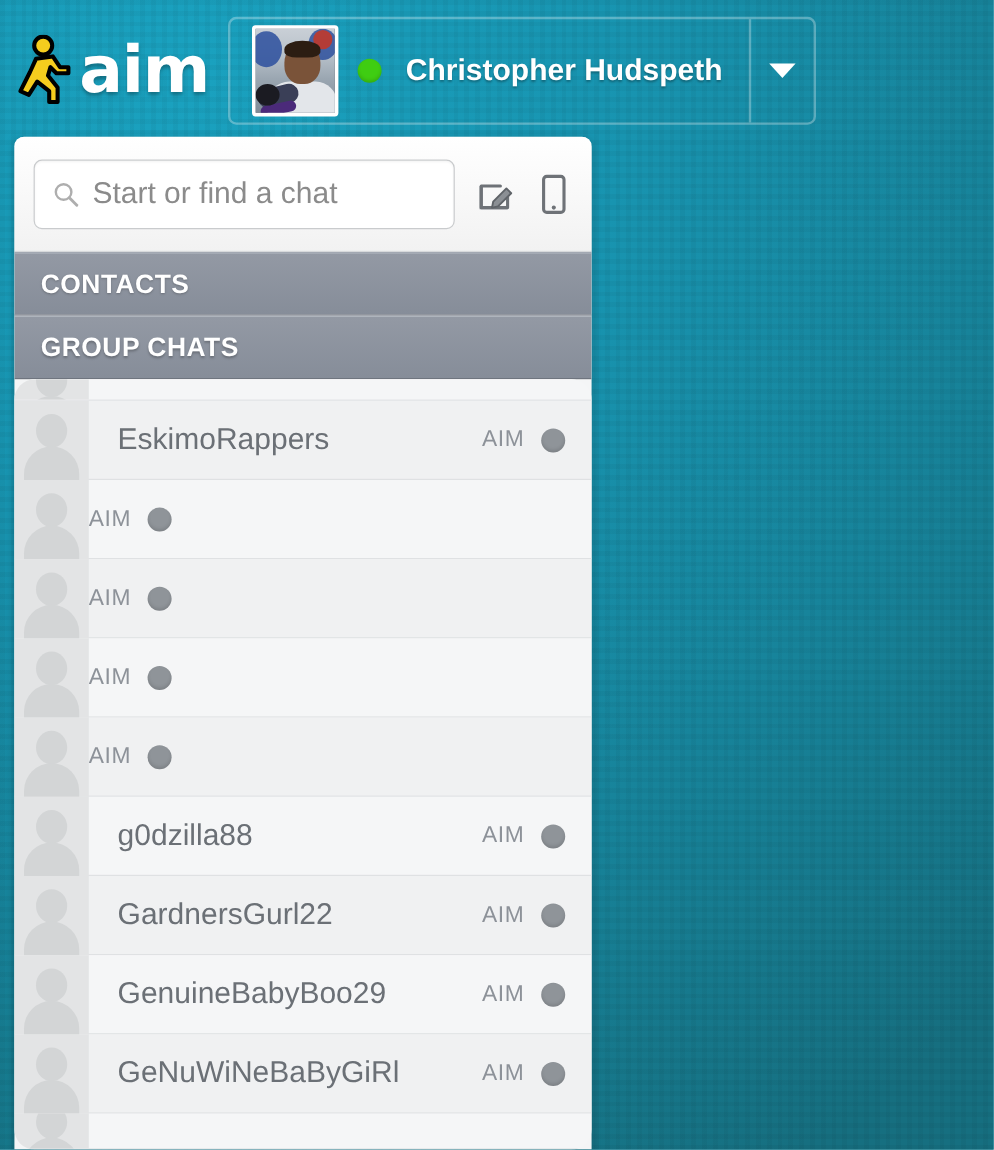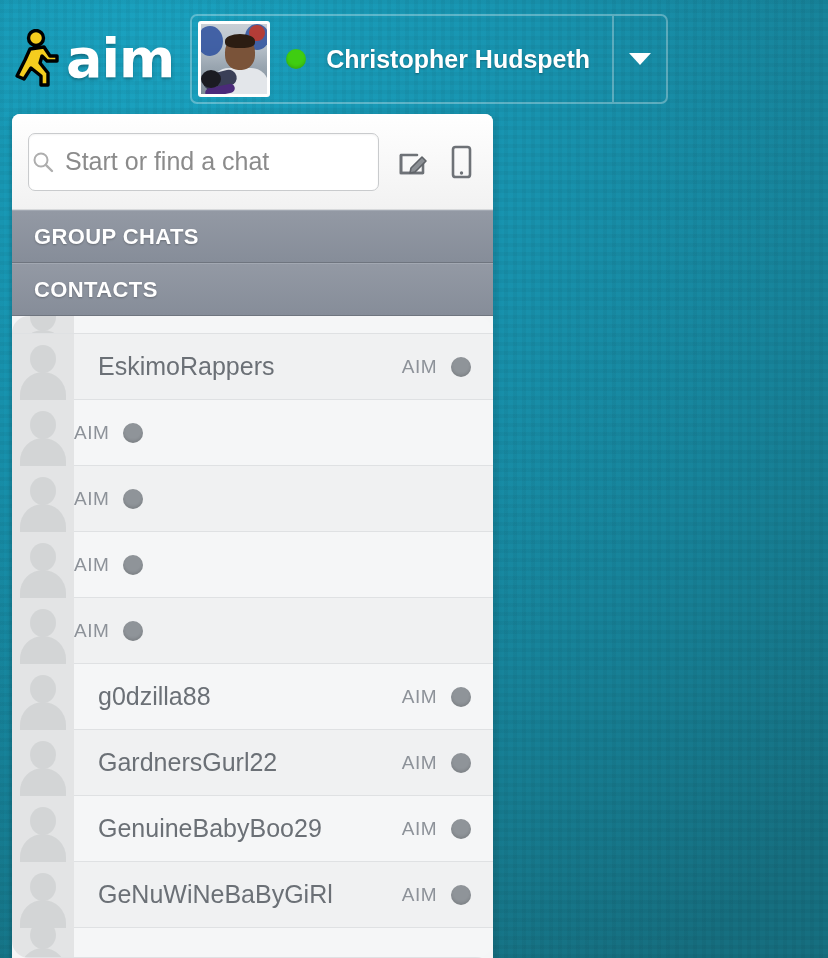--- a/index.html
+++ b/index.html
@@ -66,20 +66,21 @@
     height: 90px;
     border: 2px solid rgba(255,255,255,0.30);
     border-radius: 7px;
   }
 
   .account-main {
     display: flex;
     align-items: center;
     height: 100%;
     padding: 0 22px 0 0;
+    margin-left: 12px;
   }
 
   .avatar-frame {
     width: 72px;
     height: 76px;
     margin: 0 16px 0 6px;
     border: 3px solid #ffffff;
     border-radius: 3px;
     overflow: hidden;
     background: #5d6a74;
@@ -162,21 +163,21 @@
   }
 
   .search-field {
     flex: 1;
     height: 58px;
     background: #ffffff;
     border: 1px solid #c9cbcd;
     border-radius: 7px;
     display: flex;
     align-items: center;
-    padding: 0 2px;
+    padding: 0 14px;
     box-shadow: inset 0 1px 2px rgba(0,0,0,0.05);
   }
 
   .search-icon { width: 24px; height: 24px; flex: none; margin-right: 10px; }
 
   .search-input {
     border: none;
     outline: none;
     background: transparent;
     font-family: "Liberation Sans", sans-serif;
@@ -339,27 +340,27 @@
         <path d="M14 22 L25 11 L29 15 L18 26 L13 27 Z" fill="#8b8f94" stroke="#5f6368" stroke-width="1.6" stroke-linejoin="round"></path>
       </svg>
       <svg class="tb-icon" viewBox="0 0 32 34">
         <rect x="8" y="2" width="17" height="30" rx="2.6" fill="none" stroke="#6e7277" stroke-width="2.6"></rect>
         <circle cx="16.5" cy="28" r="1.7" fill="#6e7277"></circle>
       </svg>
     </div>
   </div>
 
   <div class="section-header">
+    <span>CONTACTS</span>
+  </div>
+
+  <div class="section-header">
     <span>GROUP CHATS</span>
   </div>
 
-  <div class="section-header">
-    <span>CONTACTS</span>
-  </div>
-
   <div class="contacts-scroll" id="contacts-scroll">
       <div class="contact-row partial-row">
         <div class="contact-avatar">
           <div class="silhouette-head"></div>
           <div class="silhouette-body"></div>
         </div>
       </div>
       <div class="contact-row">
         <div class="contact-avatar">
           <div class="silhouette-head"></div>

